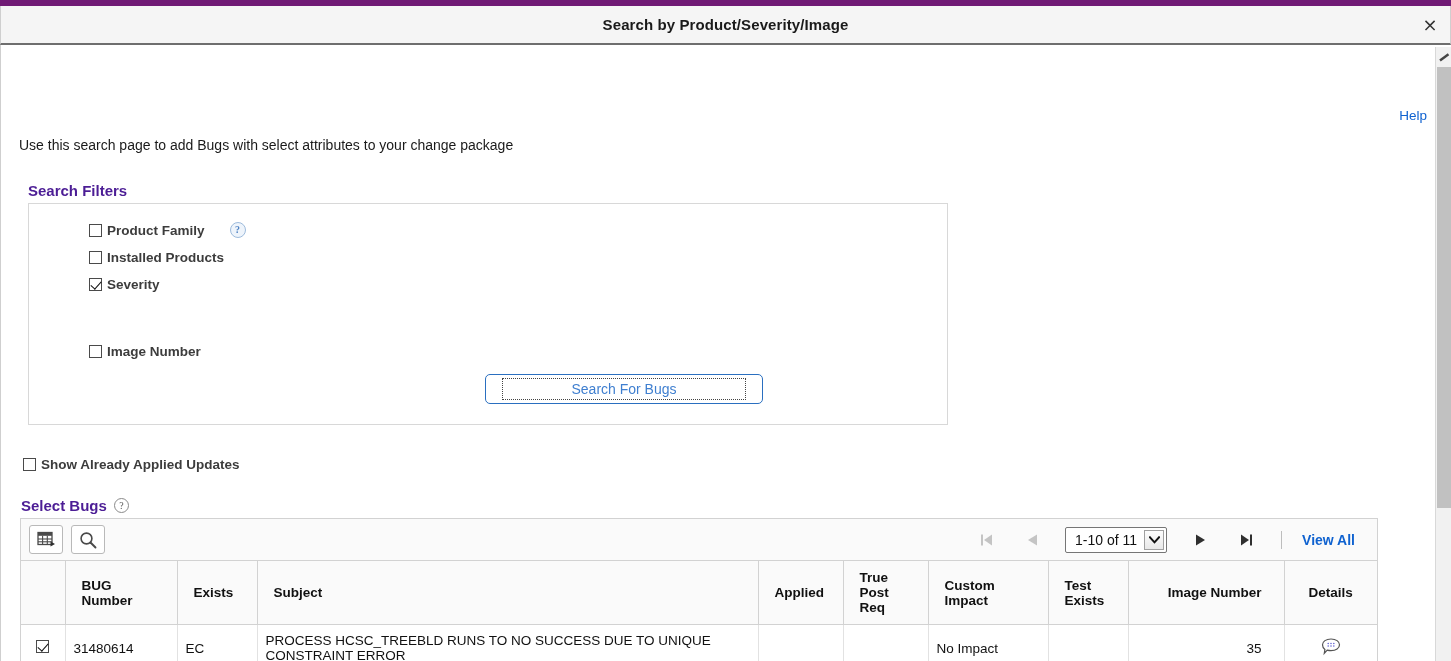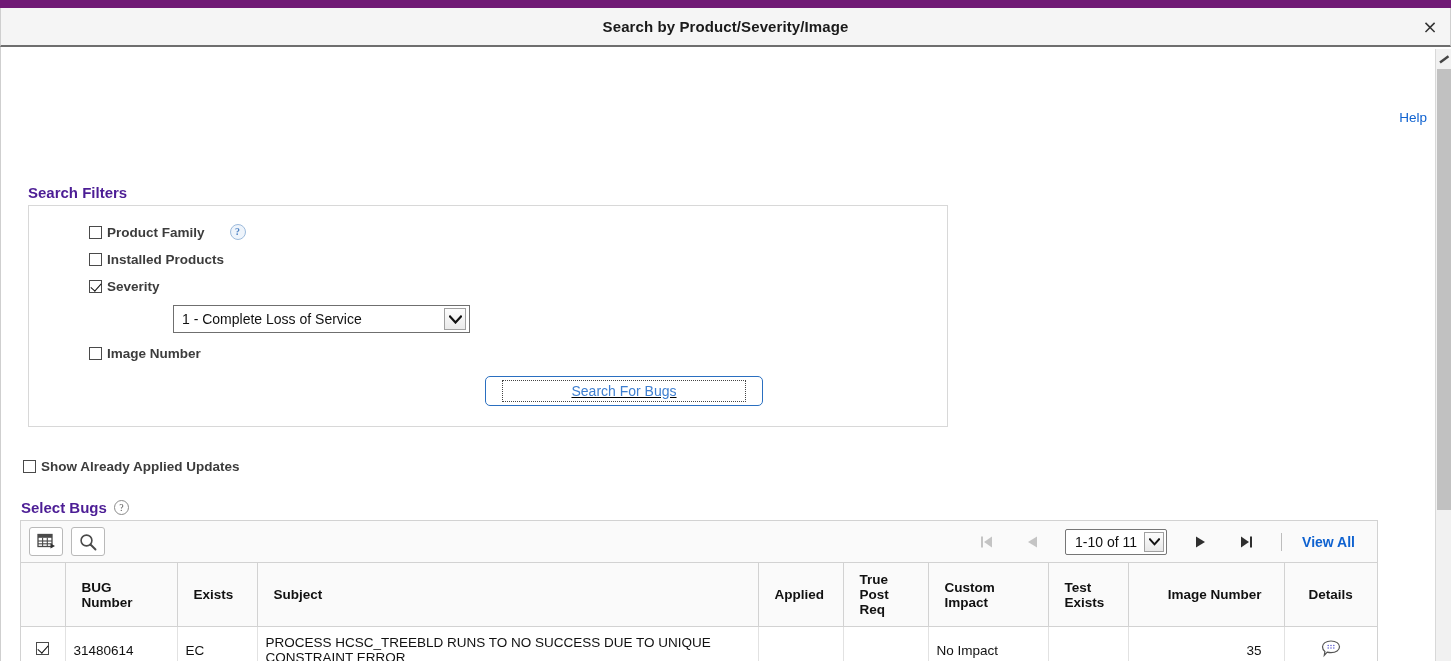--- a/index.html
+++ b/index.html
@@ -10,21 +10,21 @@
     background: #ffffff;
     font-family: "Liberation Sans", sans-serif;
   }
 
   
   #app {
     position: relative;
     width: 1451px;
     height: 548px;
     background: #ffffff;
-    border-top: 8px solid #701a75;
+    border-top: 6px solid #701a75;
   }
 
   .titlebar {
     position: relative;
     height: 39px;
     background: #f5f5f5;
     border-bottom: 2px solid #6e6e6e;
     border-left: 1px solid #cfcfcf;
     border-right: 1px solid #cfcfcf;
     display: flex;
@@ -197,21 +197,20 @@
     width: 278px;
     height: 30px;
     border: 1px solid #2a6fc0;
     border-radius: 5px;
     background: #fff;
     display: flex;
     align-items: center;
     justify-content: center;
     cursor: pointer;
     padding: 3px 16px;
-    text-decoration: underline;
   }
   .search-btn .inner {
     width: 100%;
     height: 100%;
     border: 1px dotted #444;
     display: flex;
     align-items: center;
     justify-content: center;
     font-size: 14px;
     color: #3f7fd0;
@@ -388,20 +387,21 @@
 
   <div class="titlebar">
     <span class="title">Search by Product/Severity/Image</span>
     <span class="close">×</span>
   </div>
 
   <div class="content">
 
     <span class="help-link">Help</span>
 
+    <div class="intro">Use this search page to add Bugs with select attributes to your change package</div>
 
     <div class="section-label filters-label">Search Filters</div>
 
     <div class="filters-box"></div>
 
     <div class="chk-row" style="left:88px; top:177px;">
       <span class="cbx"></span>
       <span>Product Family</span>
       <span class="help-circle-blue" style="margin-left:20px;">?</span>
     </div>
@@ -409,28 +409,20 @@
     <div class="chk-row" style="left:88px; top:205px;">
       <span class="cbx"></span>
       <span>Installed Products</span>
     </div>
 
     <div class="chk-row" style="left:88px; top:232px;">
       <span class="cbx checked"></span>
       <span>Severity</span>
     </div>
 
-    <div class="sel-wrap">
-      <span class="sel-val">1 - Complete Loss of Service</span>
-      <span class="sel-arrow">
-        <svg width="13" height="9" viewBox="0 0 13 9">
-            <path d="M1 1.5 L6.5 7.5 L12 1.5" stroke="#111" stroke-width="2.2" fill="none" stroke-linecap="square"></path>
-          </svg>
-      </span>
-    </div>
 
     <div class="chk-row" style="left:88px; top:299px;">
       <span class="cbx"></span>
       <span>Image Number</span>
     </div>
 
     <div class="search-btn">
       <span class="inner">Search For Bugs</span>
     </div>
 

